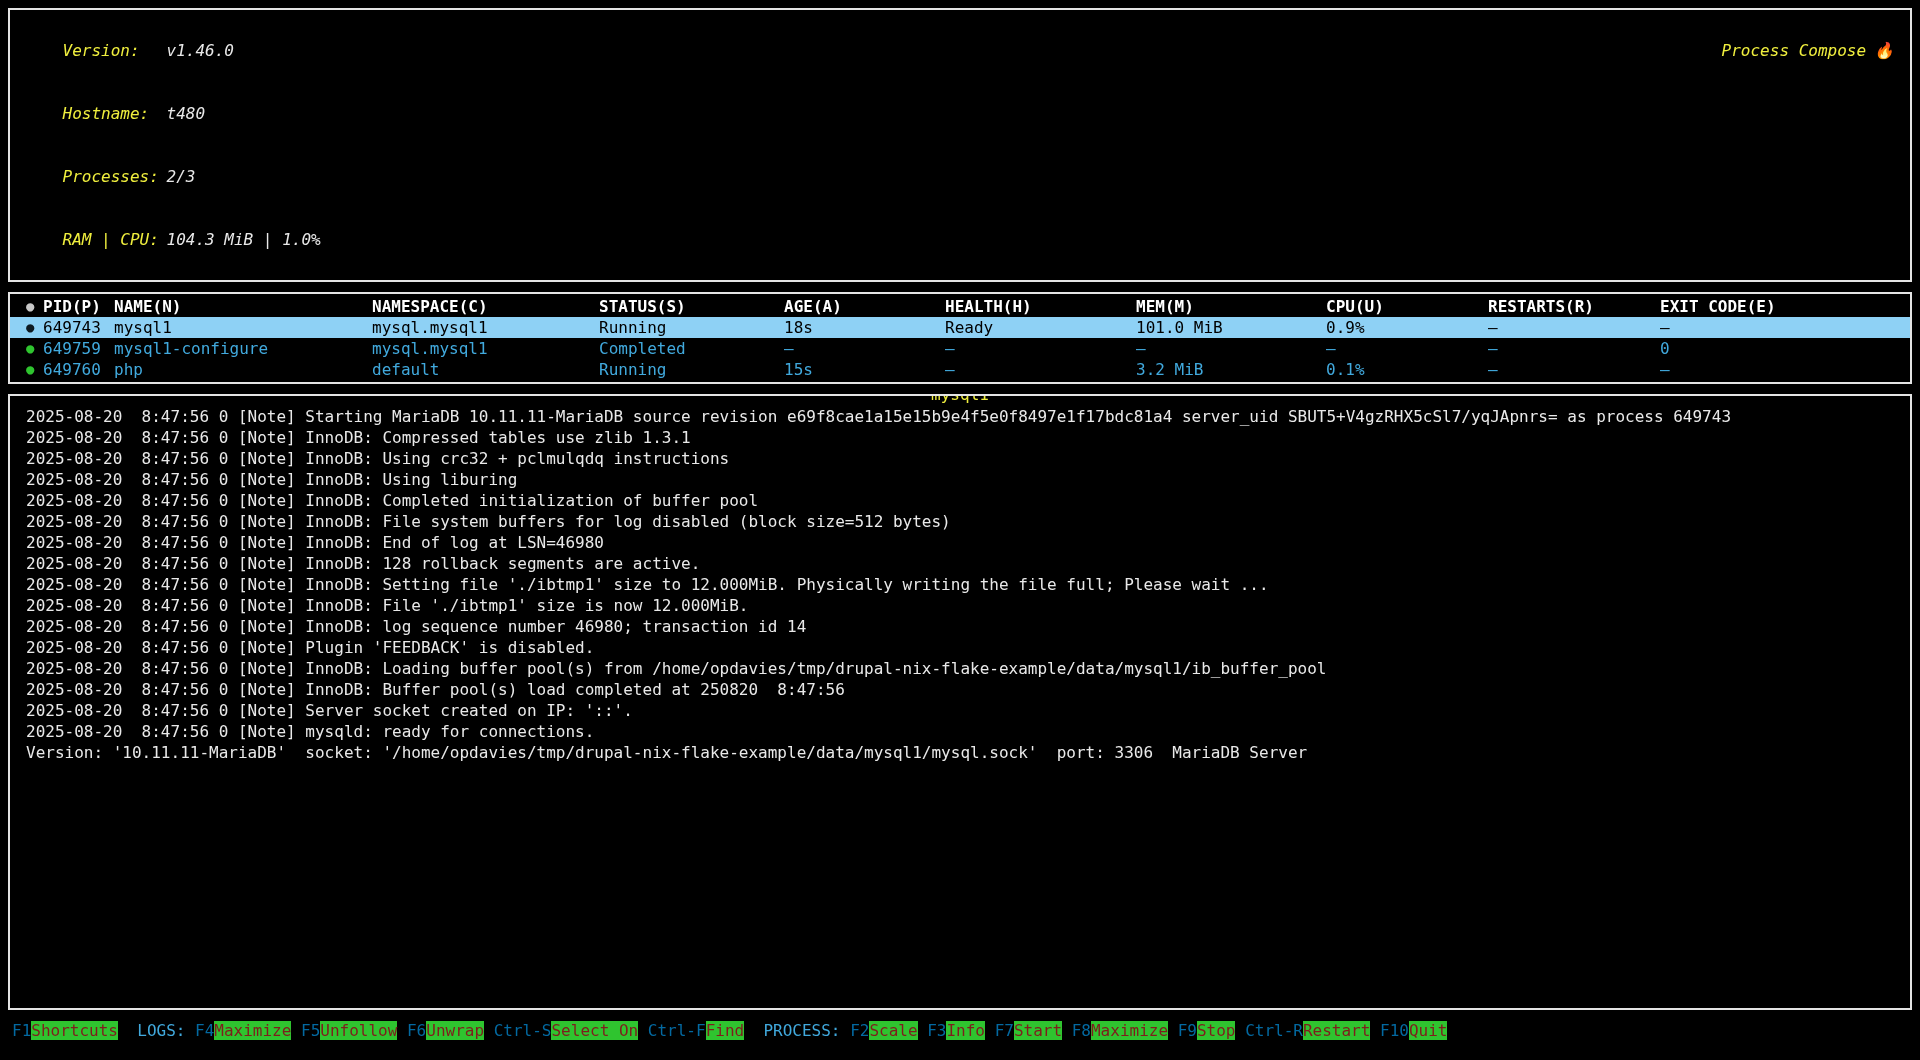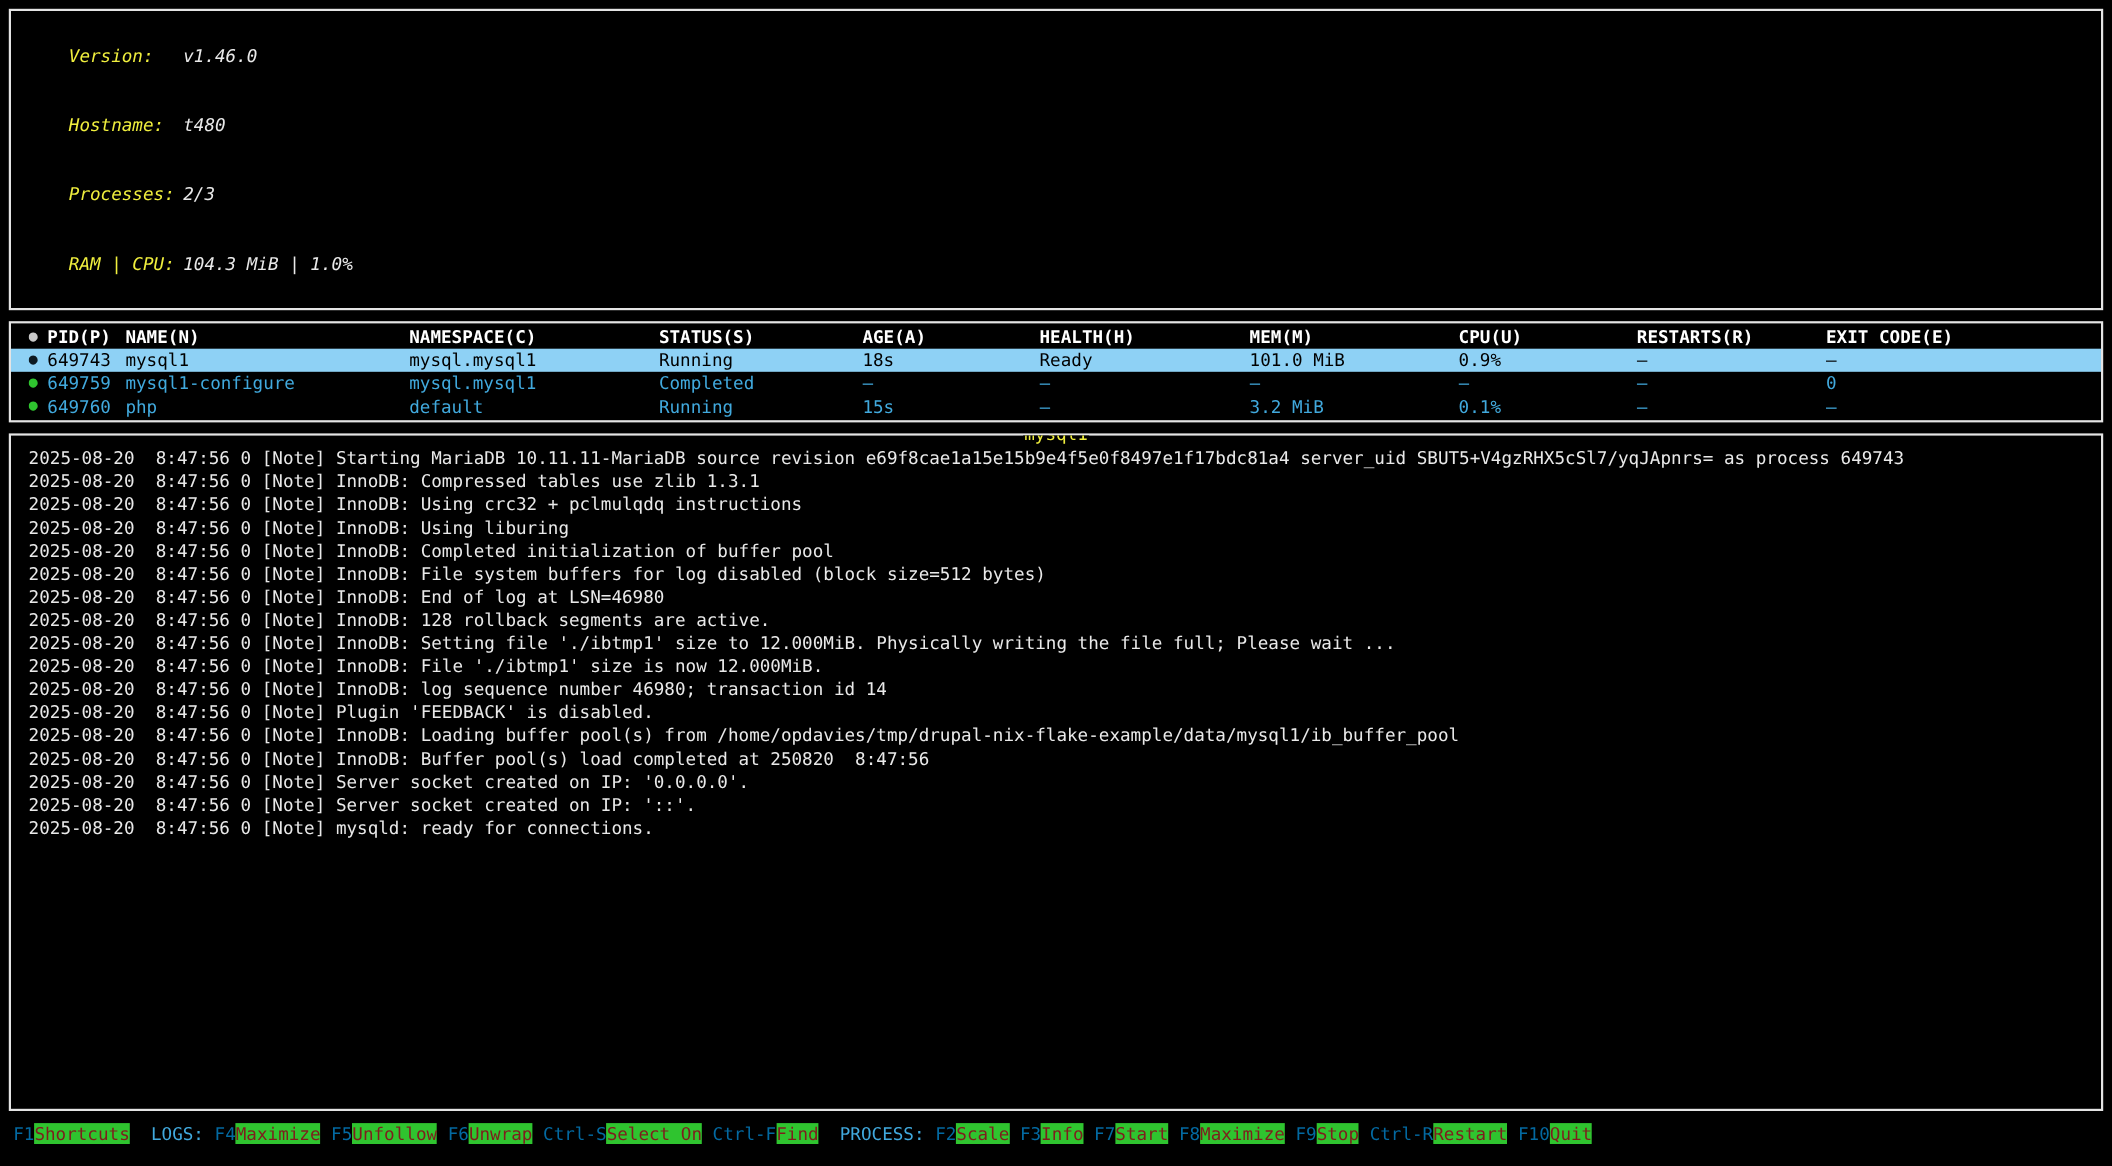--- a/index.html
+++ b/index.html
@@ -66,20 +66,23 @@
     <span class="hlabel">Version:</span><span class="hvalue">v1.46.0</span>
   </div>
   <div class="header-line">
     <span class="hlabel">Hostname:</span><span class="hvalue">t480</span>
   </div>
   <div class="header-line">
     <span class="hlabel">Processes:</span><span class="hvalue">2/3</span>
   </div>
   <div class="header-line">
     <span class="hlabel">RAM | CPU:</span><span class="hvalue">104.3 MiB | 1.0%</span>
+  </div>
+  <div class="app-title">
+    <span>Process Compose</span><span class="flame">🔥</span>
   </div>
 </div>
 
 <div class="box table-box">
   <div class="trow thead">
     <span class="cell dot" style="color: rgb(200, 200, 200);">●</span>
     <span class="cell">PID(P)</span>
     <span class="cell">NAME(N)</span>
     <span class="cell">NAMESPACE(C)</span>
     <span class="cell">STATUS(S)</span>
@@ -144,19 +147,19 @@
       <div class="log-line">2025-08-20  8:47:56 0 [Note] InnoDB: Completed initialization of buffer pool</div>
       <div class="log-line">2025-08-20  8:47:56 0 [Note] InnoDB: File system buffers for log disabled (block size=512 bytes)</div>
       <div class="log-line">2025-08-20  8:47:56 0 [Note] InnoDB: End of log at LSN=46980</div>
       <div class="log-line">2025-08-20  8:47:56 0 [Note] InnoDB: 128 rollback segments are active.</div>
       <div class="log-line">2025-08-20  8:47:56 0 [Note] InnoDB: Setting file './ibtmp1' size to 12.000MiB. Physically writing the file full; Please wait ...</div>
       <div class="log-line">2025-08-20  8:47:56 0 [Note] InnoDB: File './ibtmp1' size is now 12.000MiB.</div>
       <div class="log-line">2025-08-20  8:47:56 0 [Note] InnoDB: log sequence number 46980; transaction id 14</div>
       <div class="log-line">2025-08-20  8:47:56 0 [Note] Plugin 'FEEDBACK' is disabled.</div>
       <div class="log-line">2025-08-20  8:47:56 0 [Note] InnoDB: Loading buffer pool(s) from /home/opdavies/tmp/drupal-nix-flake-example/data/mysql1/ib_buffer_pool</div>
       <div class="log-line">2025-08-20  8:47:56 0 [Note] InnoDB: Buffer pool(s) load completed at 250820  8:47:56</div>
-      <div class="log-line">2025-08-20  8:47:56 0 [Note] Server socket created on IP: '0.0.0.0'.</div>
       <div class="log-line">2025-08-20  8:47:56 0 [Note] Server socket created on IP: '::'.</div>
       <div class="log-line">2025-08-20  8:47:56 0 [Note] mysqld: ready for connections.</div>
+      <div class="log-line">Version: '10.11.11-MariaDB'  socket: '/home/opdavies/tmp/drupal-nix-flake-example/data/mysql1/mysql.sock'  port: 3306  MariaDB Server</div>
     </div>
 </div>
 
 <div class="status-bar"><span class="sb-key">F1</span><span class="sb-btn">Shortcuts</span> <span class="sb-section"> LOGS: </span><span class="sb-key">F4</span><span class="sb-btn">Maximize</span> <span class="sb-key">F5</span><span class="sb-btn">Unfollow</span> <span class="sb-key">F6</span><span class="sb-btn">Unwrap</span> <span class="sb-key">Ctrl-S</span><span class="sb-btn">Select On</span> <span class="sb-key">Ctrl-F</span><span class="sb-btn">Find</span> <span class="sb-section"> PROCESS: </span><span class="sb-key">F2</span><span class="sb-btn">Scale</span> <span class="sb-key">F3</span><span class="sb-btn">Info</span> <span class="sb-key">F7</span><span class="sb-btn">Start</span> <span class="sb-key">F8</span><span class="sb-btn">Maximize</span> <span class="sb-key">F9</span><span class="sb-btn">Stop</span> <span class="sb-key">Ctrl-R</span><span class="sb-btn">Restart</span> <span class="sb-key">F10</span><span class="sb-btn">Quit</span> </div>
 
 </body></html>

